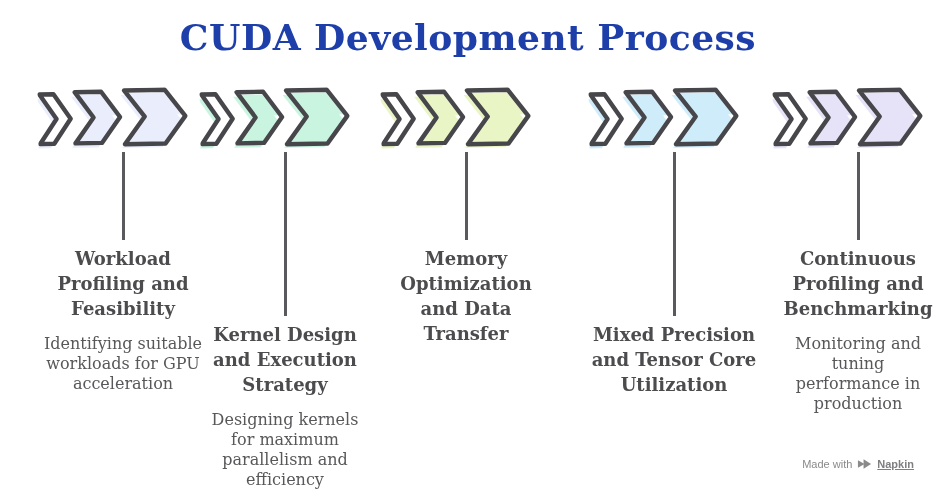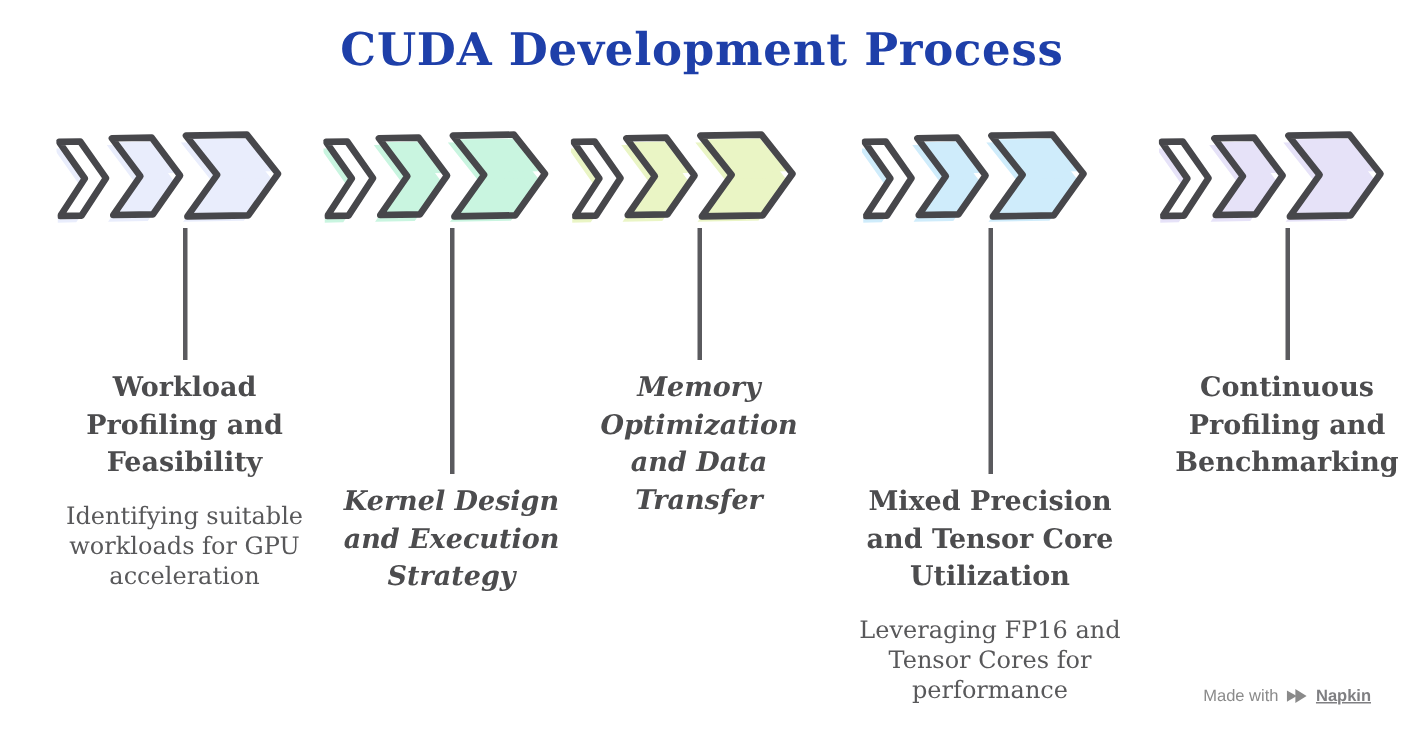--- a/index.html
+++ b/index.html
@@ -2,28 +2,28 @@
 <html><head>
 <meta charset="utf-8">
 <style>
   html,body { margin:0; padding:0; background:#ffffff; }
   #canvas {
     position:relative; width:936px; height:497px; background:#ffffff;
     overflow:hidden; font-family:"DejaVu Serif", serif;
   }
   .main-title {
     position:absolute; top:16px; left:0; width:936px; text-align:center;
-    font-size:30px; font-weight:bold; color:#1e3fa9; letter-spacing:0.5px;
+    font-size:36px; font-weight:bold; color:#1e3fa9; letter-spacing:0.5px;
   }
   .stage { position:absolute; top:88px; width:180px; display:flex;
            flex-direction:column; align-items:center; }
   .stage-1 { left:33px; }
-  .stage-2 { left:211px;font-style:italic; }
-  .stage-3 { left:376px;font-style:italic; }
-  .stage-4 { left:570px; }
+  .stage-2 { left:195px; }
+  .stage-3 { left:376px; }
+  .stage-4 { left:584px; }
   .stage-5 { left:768px; }
   .chevrons { width:150px; height:60px; position:relative; left:-10px;
               transform:rotate(-1deg); flex:none; }
   .band-outline path { fill:none; stroke:#47474b; stroke-width:5;
                        stroke-linejoin:round; stroke-linecap:round; }
   .shadow { transform:translate(-4px,5px); }
   .small-fill { fill:#ffffff; }
   .connector { width:3px; background:#5a5a5e; margin-top:4px; flex:none; }
   .stage--high .connector { height:88px; }
   .stage--low  .connector { height:164px; }
@@ -96,20 +96,24 @@
       <g class="band-outline">
         <path d="M2,6 L18,6 L37,34 L18,62 L2,62 L21,34 Z"></path>
         <path d="M42,4 L72,4 L93,33 L72,62 L42,62 L63,33 Z"></path>
         <path d="M98,3 L144,3 L167,33 L144,64 L98,64 L121,33 Z"></path>
       </g>
     </svg>
     <div class="connector"></div>
     <div class="stage-title">Kernel Design
 and Execution
 Strategy</div>
+    <div class="stage-desc">Designing kernels
+for maximum
+parallelism and
+efficiency</div>
   </div>
 
   <div class="stage stage-3 stage--high">
     <svg class="chevrons" viewBox="0 0 170 68">
       <g class="shadow" fill="#eaf5c5">
         <path d="M2,6 L18,6 L37,34 L18,62 L2,62 L21,34 Z"></path>
         <path d="M42,4 L72,4 L93,33 L72,62 L42,62 L63,33 Z"></path>
         <path d="M98,3 L144,3 L167,33 L144,64 L98,64 L121,33 Z"></path>
       </g>
       <path class="small-fill" d="M2,6 L18,6 L37,34 L18,62 L2,62 L21,34 Z"></path>
@@ -149,23 +153,20 @@
       <g class="band-outline">
         <path d="M2,6 L18,6 L37,34 L18,62 L2,62 L21,34 Z"></path>
         <path d="M42,4 L72,4 L93,33 L72,62 L42,62 L63,33 Z"></path>
         <path d="M98,3 L144,3 L167,33 L144,64 L98,64 L121,33 Z"></path>
       </g>
     </svg>
     <div class="connector"></div>
     <div class="stage-title">Mixed Precision
 and Tensor Core
 Utilization</div>
-    <div class="stage-desc">Leveraging FP16 and
-Tensor Cores for
-performance</div>
   </div>
 
   <div class="stage stage-5 stage--high">
     <svg class="chevrons" viewBox="0 0 170 68">
       <g class="shadow" fill="#e6e2f8">
         <path d="M2,6 L18,6 L37,34 L18,62 L2,62 L21,34 Z"></path>
         <path d="M42,4 L72,4 L93,33 L72,62 L42,62 L63,33 Z"></path>
         <path d="M98,3 L144,3 L167,33 L144,64 L98,64 L121,33 Z"></path>
       </g>
       <path class="small-fill" d="M2,6 L18,6 L37,34 L18,62 L2,62 L21,34 Z"></path>
@@ -178,20 +179,24 @@
       <g class="band-outline">
         <path d="M2,6 L18,6 L37,34 L18,62 L2,62 L21,34 Z"></path>
         <path d="M42,4 L72,4 L93,33 L72,62 L42,62 L63,33 Z"></path>
         <path d="M98,3 L144,3 L167,33 L144,64 L98,64 L121,33 Z"></path>
       </g>
     </svg>
     <div class="connector"></div>
     <div class="stage-title">Continuous
 Profiling and
 Benchmarking</div>
+    <div class="stage-desc">Monitoring and
+tuning
+performance in
+production</div>
   </div>
 
   <div class="watermark">
     <span>Made with</span>
     <svg class="napkin-logo" viewBox="0 0 16 12">
       <path d="M1,2 L8,6 L1,10 Z" fill="#8a8a8a"></path>
       <path d="M7,1 L15,6 L7,11 Z" fill="#8a8a8a"></path>
     </svg>
     <span class="brand">Napkin</span>
   </div>

